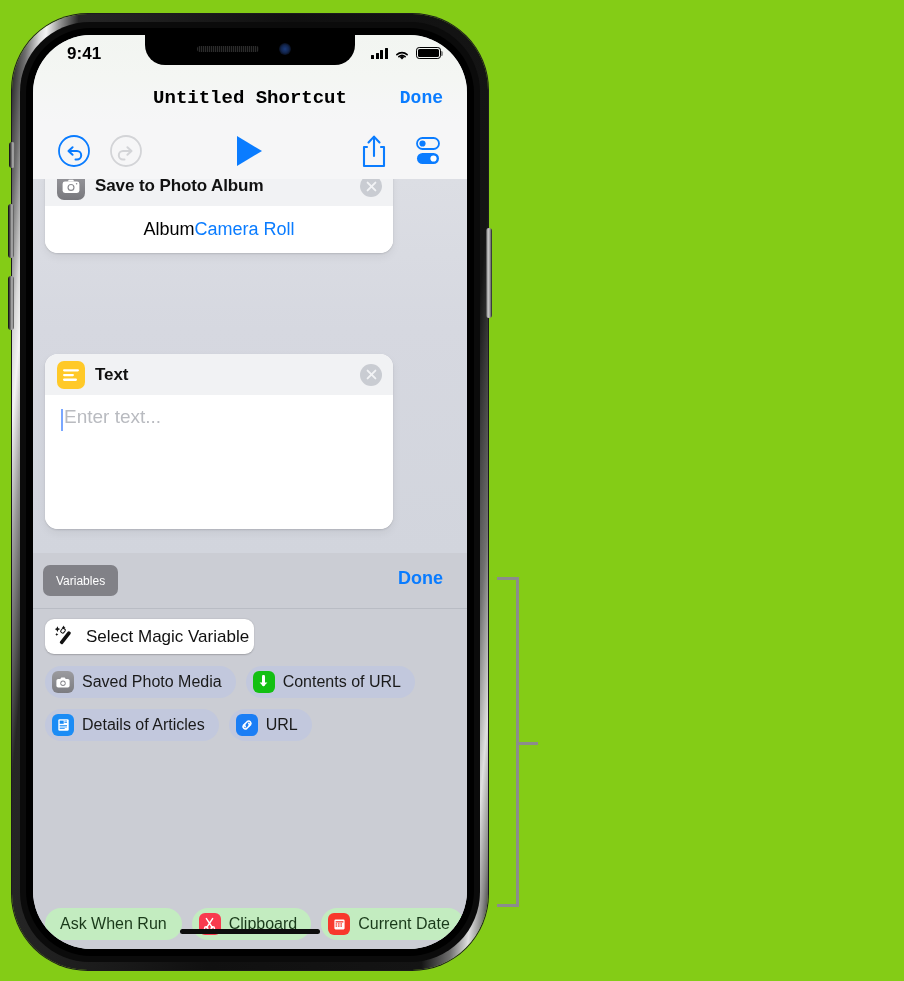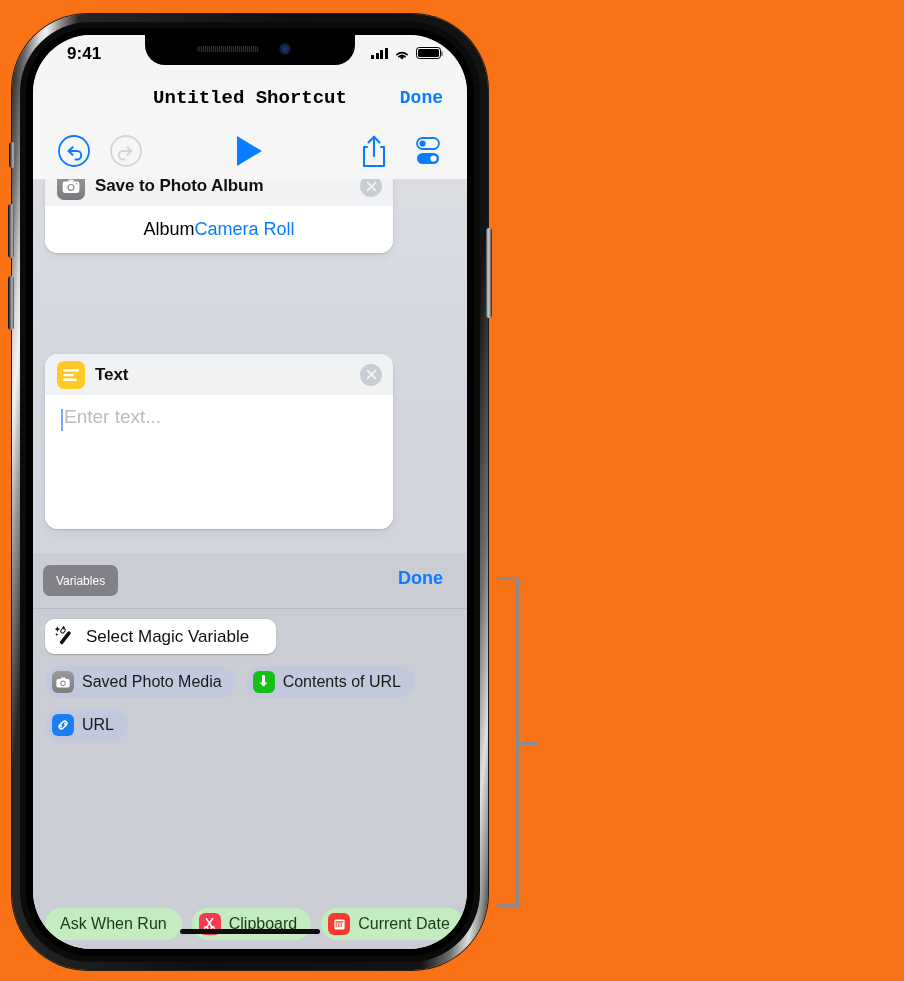--- a/index.html
+++ b/index.html
@@ -3,21 +3,21 @@
 <meta charset="utf-8">
 <style>
   * { box-sizing: border-box; margin: 0; padding: 0; }
   html, body {
     width: 904px; height: 981px;
     background: #000000;
     font-family: "Liberation Sans", sans-serif;
     overflow: hidden;
   }
 
-  #root { position: relative; width: 904px; height: 981px; background:#f97316; }
+  #root { position: relative; width: 904px; height: 981px; background:#84cc16; }
 
   
   .phone-frame {
     position: absolute; left: 12px; top: 14px;
     width: 476px; height: 956px;
     border-radius: 76px;
     background: linear-gradient(95deg,#0a0a0a 0%,#6f6f6f 3%,#d8d8d8 5.2%,#f4f4f4 6.4%,#9a9a9a 8.5%,#262626 12%,#101010 50%,#141414 88%,#707070 93%,#e0e0e0 96%,#8a8a8a 98%,#121212 100%);
     box-shadow: 0 0 0 1px #1c1c1c;
   }
   .phone-frame2 {
@@ -171,21 +171,21 @@
     position:absolute; right:24px; top:15px; font-size:18px; font-weight:700;
     color:#0a7cff; cursor:pointer;
   }
 
   
   .varpanel {
     position:absolute; top:574px; left:0; width:100%; height:340px; z-index:9;
     background:#cbcdd4;
   }
   .magic-btn {
-    position:absolute; left:12px; top:10px; height:35px; padding:0 27px 0 10px;
+    position:absolute; left:12px; top:10px; height:35px; padding:0 5px 0 10px;
     background:#fff; border-radius:9px; display:flex; align-items:center; gap:9px;
     box-shadow:0 0.5px 1.5px rgba(0,0,0,.22); cursor:pointer;
   }
   .magic-label { font-size:17px; color:#111; }
 
   .chiprow { position:absolute; left:12px; display:flex; gap:10px; align-items:center; }
   .chiprow.r1 { top:57px; }
   .chiprow.r2 { top:100px; }
   .chip {
     height:32px; border-radius:16px; display:flex; align-items:center;
@@ -388,20 +388,34 @@
             <svg width="13" height="14" viewBox="0 0 13 14">
               <path d="M6.5 1.4 V9.4" stroke="#fff" stroke-width="3" stroke-linecap="round"></path>
               <path d="M2.6 7.4 L6.5 11.6 L10.4 7.4 Z" fill="#fff"></path>
             </svg>
           </span>
           <span>Contents of URL</span>
         </span>
       </div>
 
       <div class="chiprow r2">
+        <span class="chip">
+          <span class="chip-ic ic-blue">
+            <svg width="13" height="14" viewBox="0 0 13 14">
+              <rect x="1.3" y="1.2" width="10.4" height="11.6" rx="1.2" fill="#fff"></rect>
+              <rect x="2.7" y="2.6" width="4" height="3.2" fill="#1b8cf5"></rect>
+              <rect x="7.4" y="2.6" width="2.6" height="0.8" fill="#1b8cf5"></rect>
+              <rect x="7.4" y="4.1" width="2.6" height="0.8" fill="#1b8cf5"></rect>
+              <rect x="2.7" y="7" width="7.3" height="0.8" fill="#1b8cf5"></rect>
+              <rect x="2.7" y="8.6" width="7.3" height="0.8" fill="#1b8cf5"></rect>
+              <rect x="2.7" y="10.2" width="5" height="0.8" fill="#1b8cf5"></rect>
+            </svg>
+          </span>
+          <span>Details of Articles</span>
+        </span>
         <span class="chip">
           <span class="chip-ic ic-link">
             <svg width="14" height="14" viewBox="0 0 14 14">
               <path d="M5.3 8.7 a2.3 2.3 0 0 1 0-3.2 l2-2 a2.3 2.3 0 0 1 3.2 3.2 l-1 1" stroke="#fff" stroke-width="1.6" fill="none" stroke-linecap="round"></path>
               <path d="M8.7 5.3 a2.3 2.3 0 0 1 0 3.2 l-2 2 a2.3 2.3 0 0 1 -3.2 -3.2 l1 -1" stroke="#fff" stroke-width="1.6" fill="none" stroke-linecap="round"></path>
             </svg>
           </span>
           <span>URL</span>
         </span>
       </div>

